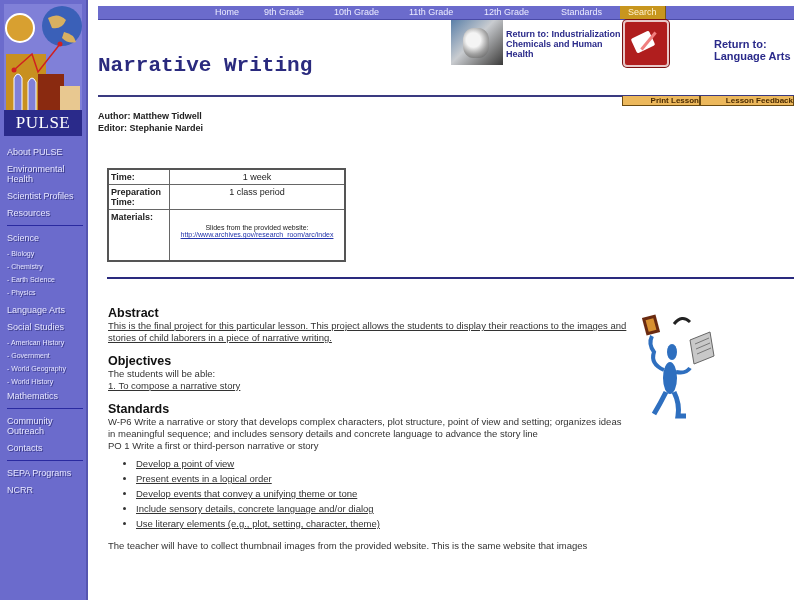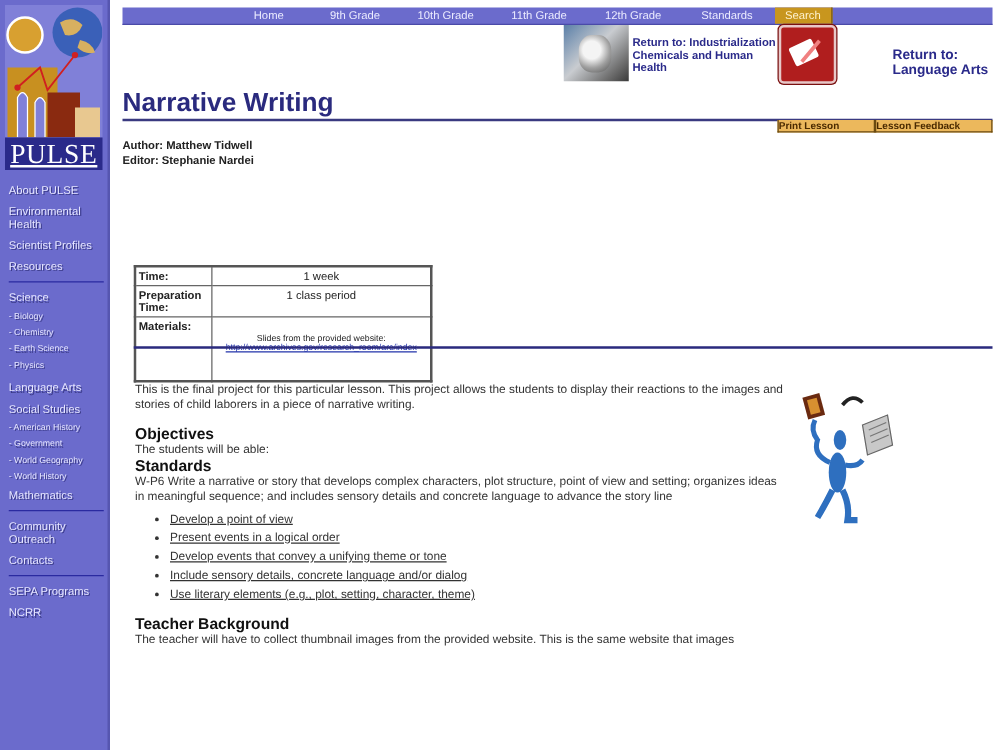--- a/index.html
+++ b/index.html
@@ -1,49 +1,49 @@
 <!DOCTYPE html>
 <html><head>
 <meta charset="utf-8">
 <style>
   html, body { margin:0; padding:0; }
   body { width:800px; height:600px; overflow:hidden; background:#ffffff; position:relative; font-family:"Liberation Sans", sans-serif; color:#222; }
   .sidebar { position:absolute; left:0; top:0; width:86px; height:600px; background:#6b6bcc; border-right:2px solid #5656b0; }
   .logo { position:absolute; left:4px; top:4px; width:78px; height:132px; background:#6b6bcc; }
   .logo .art { position:absolute; left:0; top:0; width:78px; height:106px; background:#8080d8; overflow:hidden; }
-  .logo .word { position:absolute; left:0; top:106px; width:78px; height:26px; background:#2a2a8a; color:#fff; font-family:"Liberation Serif", serif; font-size:22px; text-align:center; line-height:26px; letter-spacing:0.5px;text-decoration:underline; }
+  .logo .word { position:absolute; left:0; top:106px; width:78px; height:26px; background:#2a2a8a; color:#fff; font-family:"Liberation Serif", serif; font-size:17px; text-align:center; line-height:26px; letter-spacing:0.5px; }
   .side-nav { position:absolute; left:7px; top:147px; width:76px; }
   .side-nav .item { display:block; color:#e6e6ff; font-size:9px; line-height:10px; margin-bottom:7px; text-shadow:1px 1px 0 #3a3a88; cursor:pointer; }
   .side-nav .sub { display:block; color:#e6e6ff; font-size:7px; line-height:8px; margin-bottom:5px; text-shadow:1px 1px 0 #3a3a88; cursor:pointer; }
   .side-nav .sep { height:1px; background:#2a2aa0; margin:0 0 7px 0; width:76px; }
   .topnav { position:absolute; left:98px; top:6px; width:696px; height:13px; background:#6b6bcc; border-bottom:1px solid #4a4aa8; }
   .topnav a { position:absolute; top:0; height:13px; line-height:13px; font-size:9px; color:#ececff; text-decoration:none; cursor:pointer; }
   .topnav a.search { background:#c8961e; color:#fff3d0; padding:0 8px; border-right:1px solid #7a5a10;text-align:right; }
   .return1-img { position:absolute; left:451px; top:20px; width:52px; height:45px; background:linear-gradient(135deg,#5a7fa8 0%,#c9ccd0 45%,#6e6e6e 80%,#3a3a3a 100%); }
   .return1-img::after { content:""; position:absolute; left:12px; top:8px; width:26px; height:30px; border-radius:40%; background:radial-gradient(circle at 40% 40%,#f4f4f4 0 30%,#a0a0a0 60%,#505050 100%); }
   .return1 { position:absolute; left:506px; top:29px; width:120px; font-size:9px; font-weight:bold; color:#2a2a8a; line-height:10px; cursor:pointer; }
   .return2-icon { position:absolute; left:623px; top:20px; width:42px; height:43px; background:#b01e1e; border:2px solid #e8c8c8; border-radius:4px; box-shadow:0 0 0 1px #7a1010; }
   .return2-icon .paper { position:absolute; left:8px; top:12px; width:20px; height:16px; background:#fff; transform:rotate(-25deg); border-radius:2px; }
   .return2-icon .pen { position:absolute; left:22px; top:8px; width:3px; height:22px; background:#f08080; transform:rotate(40deg); }
   .return2 { position:absolute; left:678px; top:38px; font-size:11px; font-weight:bold; color:#2a2a8a; cursor:pointer;padding-left:36px; }
-  .title { position:absolute; left:98px; top:71px; font-family:Liberation Sans, sans-serif; font-size:21px; font-weight:bold; color:#2a2a7e; }
+  .title { position:absolute; left:98px; top:54px; font-family:Liberation Mono, monospace; font-size:21px; font-weight:bold; color:#2a2a7e; }
   .title-rule { position:absolute; left:98px; top:95px; width:696px; height:2px; background:#3a3a80; }
   .btn-row { position:absolute; left:622px; top:96px; height:10px; display:flex; }
-  .btn-row span { display:block; background:#ecb85c; color:#4a2a00; font-size:8px; font-weight:bold; line-height:10px; text-align:left; border:1px solid #6a4a10; border-top:none; cursor:pointer; }
+  .btn-row span { display:block; background:#ecb85c; color:#4a2a00; font-size:8px; font-weight:bold; line-height:10px; text-align:right; border:1px solid #6a4a10; border-top:none; cursor:pointer; }
   .author { position:absolute; left:98px; top:110px; font-size:9px; font-weight:bold; color:#222; line-height:12px; }
-  table.info { position:absolute; left:107px; top:168px; border-collapse:collapse; border:2px solid #555;margin-top:44px; }
+  table.info { position:absolute; left:107px; top:168px; border-collapse:collapse; border:2px solid #555; }
   table.info td { border:1px solid #666; font-size:9px; vertical-align:top; padding:2px 2px; }
   table.info td.lab { font-weight:bold; width:56px; }
   table.info td.val { width:170px;text-align:center; }
   table.info td.mat { font-size:7px; padding-top:14px; height:32px; }
   table.info a { color:#2233aa; text-decoration:underline; }
   .rule2 { position:absolute; left:107px; top:277px; width:687px; height:2px; background:#2a2a7e; }
   .content { position:absolute; left:108px; top:306px; width:520px; font-size:9.5px; line-height:12px; color:#333; }
   .content h3 { font-size:12.5px; margin:0; line-height:14px; color:#111; }
-  .content p { margin:0 0 10px 0; }
+  .content p { margin:0 0 10px 0;text-decoration:underline; }
   .content ul { margin:6px 0 10px 0; padding-left:28px;text-decoration:underline; }
   .content li { margin-bottom:3px; }
   .juggler { position:absolute; left:630px; top:308px; width:90px; height:115px; }
 </style>
 </head>
 <body>
 
 <div class="sidebar">
   <div class="logo">
     <div class="art">
@@ -86,21 +86,21 @@
     <div class="sep"></div>
     <span class="item">Community Outreach</span>
     <span class="item">Contacts</span>
     <div class="sep"></div>
     <span class="item">SEPA Programs</span>
     <span class="item">NCRR</span>
   </div>
 </div>
 
 <div class="topnav">
-  <a style="left:105px">Home</a>
+  <a style="left:117px">Home</a>
   <a style="left:166px">9th Grade</a>
   <a style="left:236px">10th Grade</a>
   <a style="left:311px">11th Grade</a>
   <a style="left:386px">12th Grade</a>
   <a style="left:463px">Standards</a>
   <a class="search" style="left:522px">Search</a>
 </div>
 
 <div class="return1-img"></div>
 <div class="return1">Return to: Industrialization Chemicals and Human Health</div>
@@ -138,33 +138,35 @@
       <div>Slides from the provided website:</div>
       <a>http://www.archives.gov/research_room/arc/index</a>
     </td>
   </tr>
 </tbody>
   </table>
 
 <div class="rule2"></div>
 
 <div class="content">
+  <h3>Abstract</h3>
   <p>This is the final project for this particular lesson. This project allows the students to display their reactions to the images and stories of child laborers in a piece of narrative writing.</p>
   <h3>Objectives</h3>
   <div>The students will be able:</div>
+  <p>1. To compose a narrative story</p>
   <h3>Standards</h3>
   <div>W-P6 Write a narrative or story that develops complex characters, plot structure, point of view and setting; organizes ideas in meaningful sequence; and includes sensory details and concrete language to advance the story line</div>
+  <div>PO 1 Write a first or third-person narrative or story</div>
   <ul>
     <li>Develop a point of view</li>
     <li>Present events in a logical order</li>
     <li>Develop events that convey a unifying theme or tone</li>
     <li>Include sensory details, concrete language and/or dialog</li>
     <li>Use literary elements (e.g., plot, setting, character, theme)</li>
   </ul>
-  <h3>Teacher Background</h3>
   <div>The teacher will have to collect thumbnail images from the provided website. This is the same website that images</div>
 </div>
 
 <div class="juggler">
   <svg width="90" height="115" viewBox="0 0 90 115">
     <g>
       <rect x="14" y="8" width="14" height="18" fill="#6a2a10" transform="rotate(-15 21 17)"></rect>
       <rect x="17" y="11" width="8" height="12" fill="#d89030" transform="rotate(-15 21 17)"></rect>
     </g>
     <path d="M44 16 Q52 6 60 14" stroke="#222" stroke-width="3" fill="none"></path>

